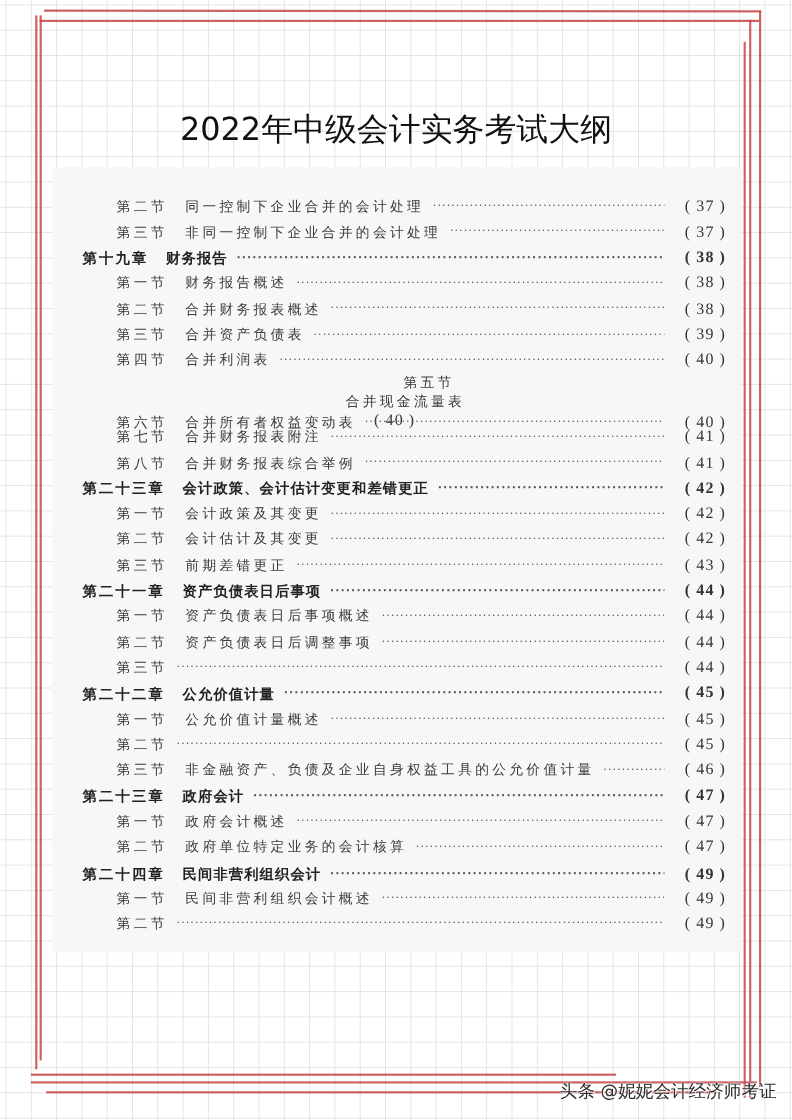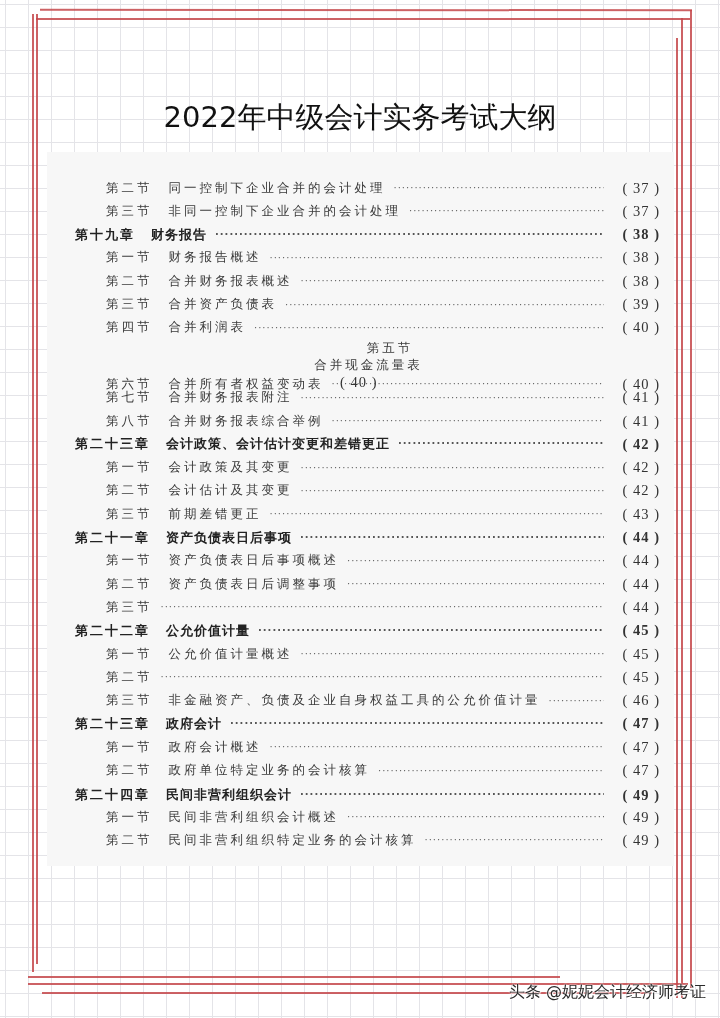--- a/index.html
+++ b/index.html
@@ -228,20 +228,19 @@
         <span class="page">( 49 )</span>
       </div>
       <div class="row section" style="top: 654.1px;">
         <span class="num">第一节</span>
         <span class="label">民间非营利组织会计概述</span>
         <span class="dots">························································································································</span>
         <span class="page">( 49 )</span>
       </div>
       <div class="row section" style="top: 677.4px;">
         <span class="num">第二节</span>
-        <span class="label">民间非营利组织特定业务的会计核算</span>
         <span class="dots">························································································································</span>
         <span class="page">( 49 )</span>
       </div>
     </div>
 </div>
 
 <div class="watermark">头条 @妮妮会计经济师考证</div>
 
 </body></html>

